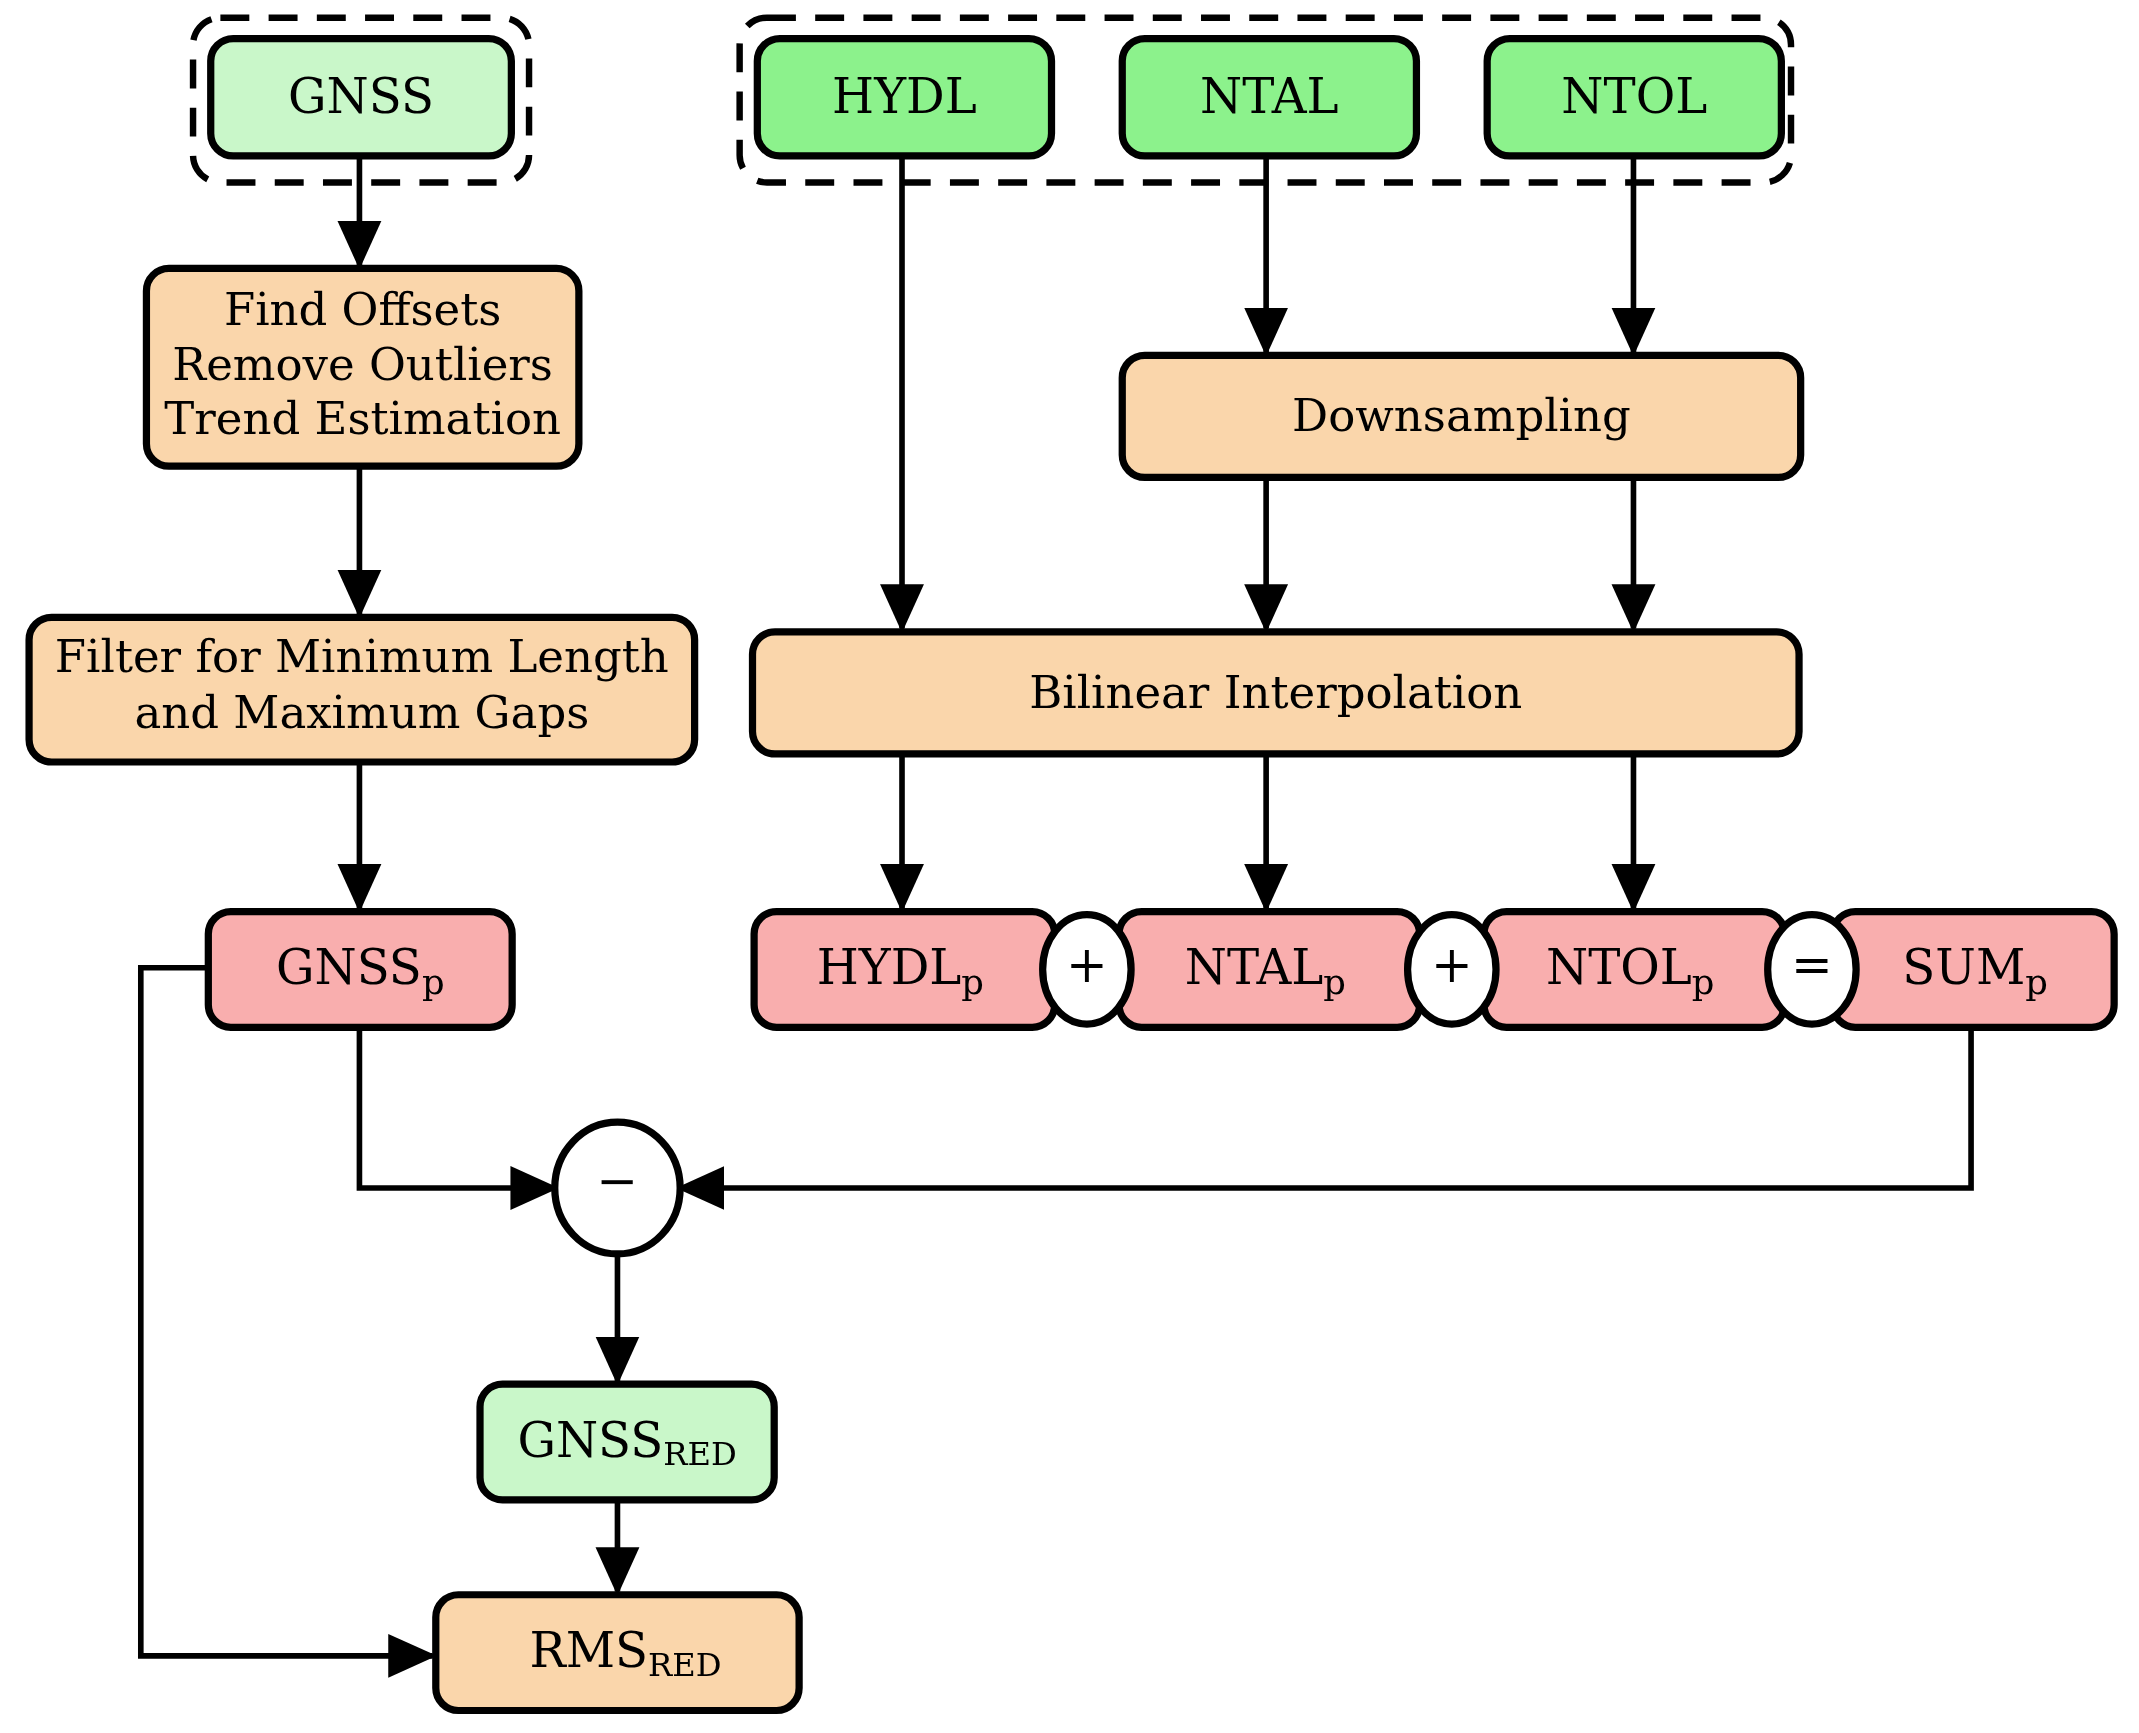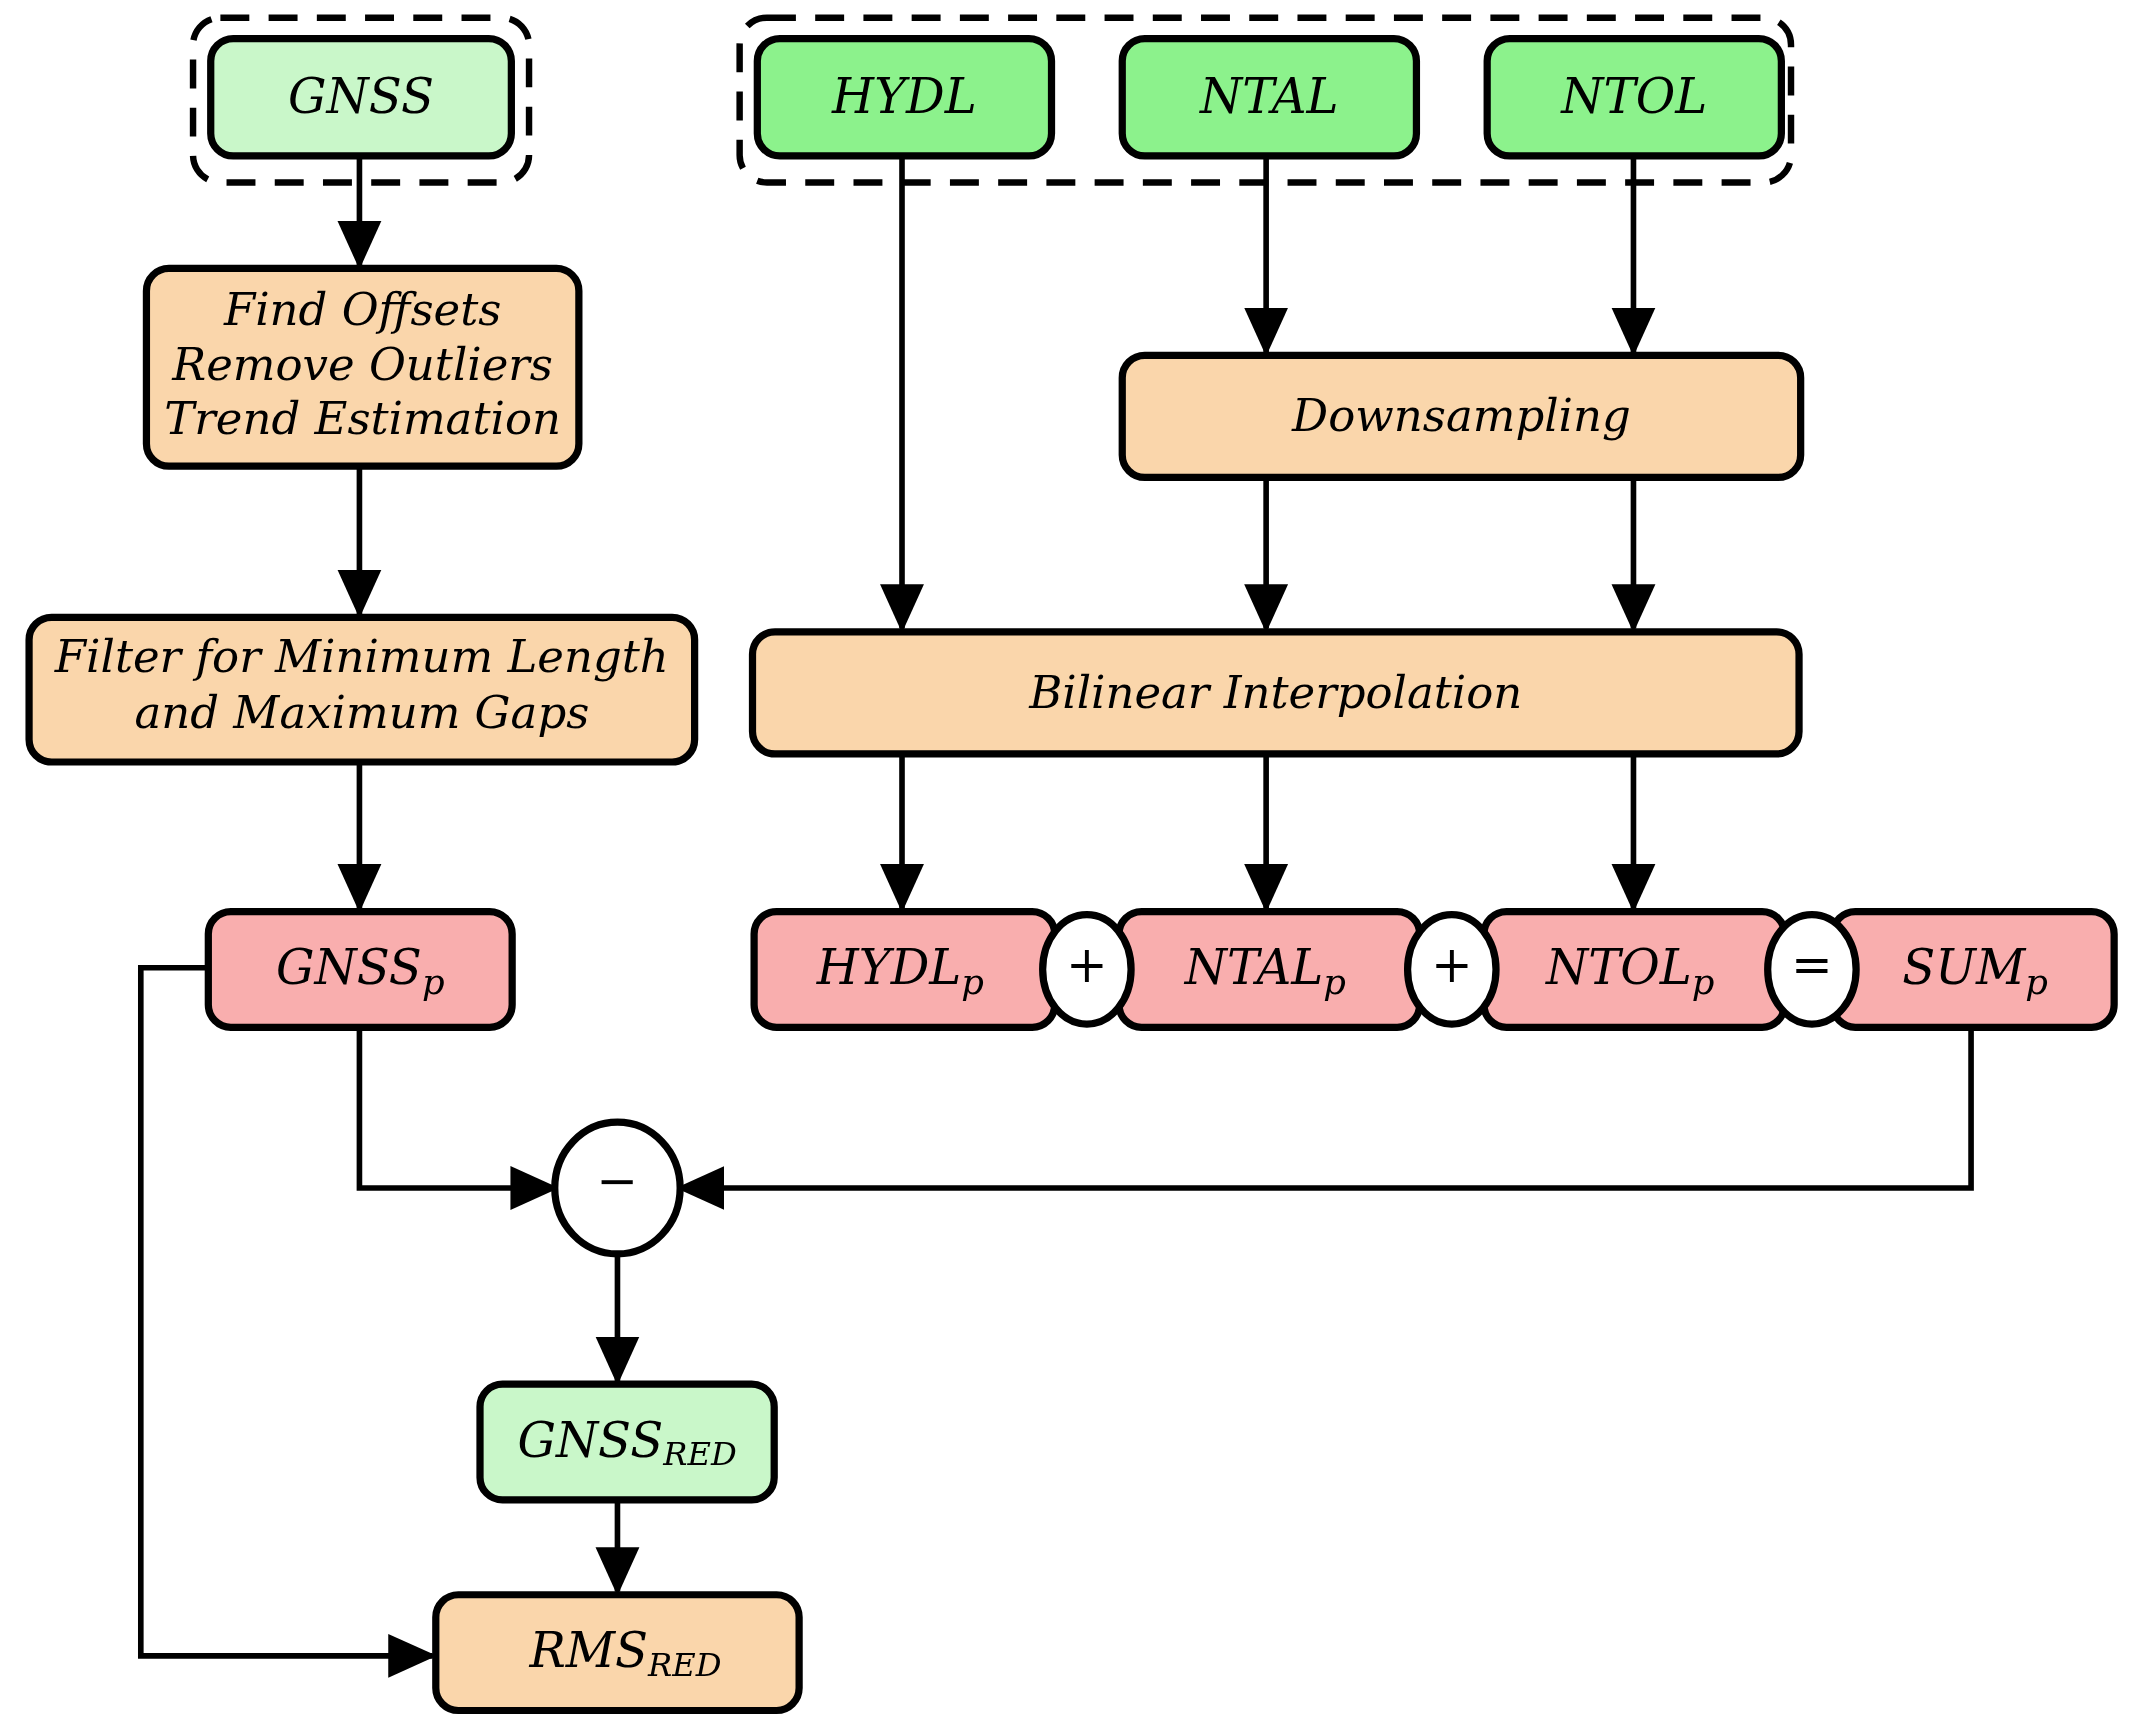--- a/index.html
+++ b/index.html
@@ -1,18 +1,18 @@
 <!DOCTYPE html>
 <html style="font-size:13px"><head>
 <meta charset="utf-8">
 <style>
   html,body{margin:0;padding:0;background:#ffffff;}
   body{width:2140px;height:1733px;overflow:hidden;
        font-family:"DejaVu Serif","Liberation Serif",serif;}
-  #stage{position:relative;width:1828px;height:1733px;background:#fff;font-style:italic;}
+  #stage{position:relative;width:1828px;height:1733px;background:#fff;}
   svg{display:block;}
   .node-text{font-family:"DejaVu Serif","Liberation Serif",serif;fill:#000;
              text-anchor:middle;dominant-baseline:middle;}
   .t-lg{font-size:60px;}
   .t-md{font-size:56px;}
   .sub{font-size:40px;}
   .subsc{font-size:44px;}
   .op{font-size:62px;}
 </style>
 </head>

